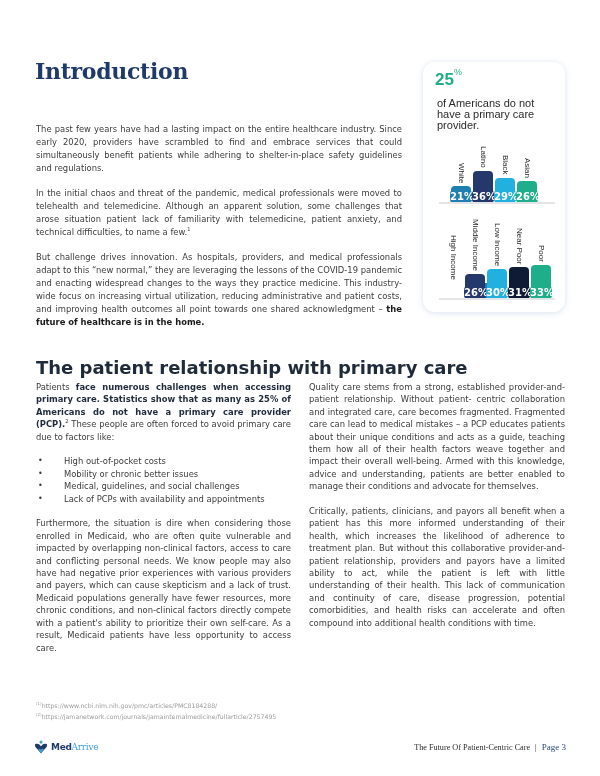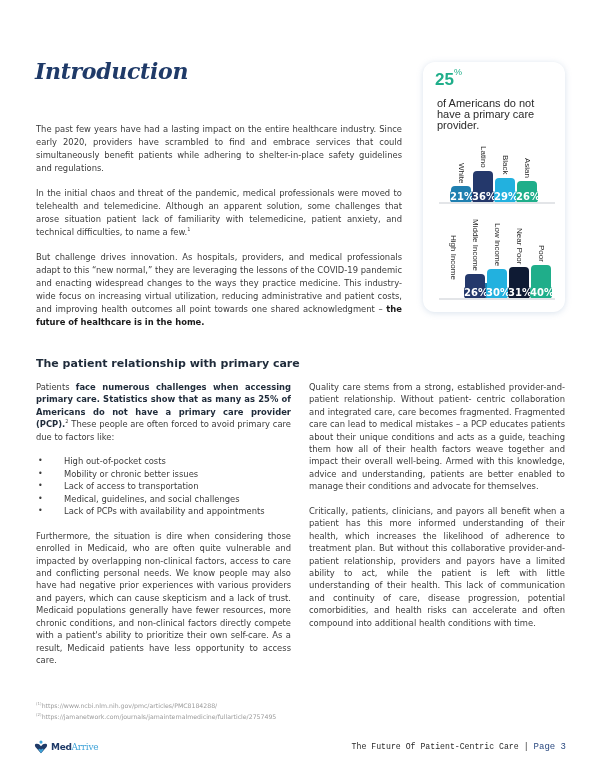--- a/index.html
+++ b/index.html
@@ -2,21 +2,21 @@
 <html><head>
 <meta charset="utf-8">
 <style>
   * { box-sizing: border-box; margin: 0; padding: 0; }
   html, body { width: 600px; height: 776px; background: #ffffff; overflow: hidden; }
   body { position: relative; font-family: "DejaVu Sans", sans-serif; color: #2f2f2f; }
 
   .title {
     position: absolute; left: 35px; top: 58px;
     font-family: "DejaVu Serif", serif; font-weight: bold; font-size: 22px;
-    color: #1f3a68; letter-spacing: -0.3px; font-style: italic;
+    color: #1f3a68; letter-spacing: -0.3px;
   }
 
   .intro {
     position: absolute; left: 36px; top: 123px; width: 366px;
     font-size: 8.4px; line-height: 12.9px; color: #3a3a3a; text-align: justify;
   }
   .intro p { margin-bottom: 12.6px; }
   .intro b { color: #1a1a1a; }
   sup { font-size: 5px; vertical-align: super; line-height: 0; }
 
@@ -46,21 +46,21 @@
   }
   .bar-label {
     position: absolute; font-size: 8px; color: #2a2a2a; white-space: nowrap;
     font-family: "Liberation Sans", sans-serif;
     transform-origin: left top; transform: rotate(90deg);
   }
   .baseline { position: absolute; height: 2px; background: #e3e5e8; }
 
   .section-title {
     position: absolute; left: 36px; top: 357px;
-    font-weight: bold; font-size: 11px; color: #1f2b3a; font-family: "DejaVu Sans", sans-serif;
+    font-weight: bold; font-size: 18px; color: #1f2b3a; font-family: "DejaVu Sans", sans-serif;
   }
 
   .col {
     position: absolute; top: 381px; width: 255px;
     font-size: 8.4px; line-height: 12.4px; color: #3a3a3a; text-align: justify;
   }
   .col-left { left: 36px; }
   .col-right { left: 309px; width: 256px; }
   .col p { margin-bottom: 12.4px; }
   .col b { color: #1f2b3a; }
@@ -75,21 +75,21 @@
 
   .logo {
     position: absolute; left: 34px; top: 740px; display: flex; align-items: center; gap: 3px;
   }
   .logo-mark { width: 14px; height: 14px; }
   .logo-text { font-size: 9px; font-family: "DejaVu Sans", sans-serif; color: #1f3a68; font-weight: bold; letter-spacing: -0.3px; }
   .logo-text span { color: #3fa3d8; font-weight: normal; font-family: "DejaVu Serif", serif; }
 
   .footer-right {
     position: absolute; right: 34px; top: 742px; font-size: 8.2px; color: #2a2a2a;
-    font-family: Liberation Mono, monospace;
+    font-family: Liberation Serif, serif;
   }
   .footer-right .sep { margin: 0 5px; }
   .footer-right .page { color: #2b4a80; font-size: 9px; }
 </style>
 </head>
 <body>
 
 <h1 class="title">Introduction</h1>
 
 <div class="intro">
@@ -133,35 +133,34 @@
       <div class="bar-label" style="left: 57px; top: 7px;">Middle Income</div>
       <div class="bar" style="left: 64px; height: 29px; background: rgb(34, 177, 223);">
         <div class="bar-val" style="background: rgb(34, 177, 223);">30%</div>
       </div>
       <div class="bar-label" style="left: 79px; top: 11px;">Low Income</div>
       <div class="bar" style="left: 86px; height: 31px; background: rgb(15, 27, 52);">
         <div class="bar-val" style="background: rgb(15, 27, 52);">31%</div>
       </div>
       <div class="bar-label" style="left: 101px; top: 16px;">Near Poor</div>
       <div class="bar" style="left: 108px; height: 33px; background: rgb(31, 174, 138);">
-        <div class="bar-val" style="background: rgb(31, 174, 138);">40%</div>
+        <div class="bar-val" style="background: rgb(31, 174, 138);">33%</div>
       </div>
       <div class="bar-label" style="left: 123px; top: 33px;">Poor</div>
     </div>
   <div class="baseline" style="left:16px; width:116px; top:236px;"></div>
 </div>
 
 <h2 class="section-title">The patient relationship with primary care</h2>
 
 <div class="col col-left">
   <p><span>Patients </span><b>face numerous challenges when accessing primary care. Statistics show that as many as 25% of Americans do not have a primary care provider (PCP).</b><sup>2</sup><span> These people are often forced to avoid primary care due to factors like:</span></p>
   <ul class="bullets">
     <li>High out-of-pocket costs</li>
     <li>Mobility or chronic better issues</li>
-    <li>Lack of access to transportation</li>
     <li>Medical, guidelines, and social challenges</li>
     <li>Lack of PCPs with availability and appointments</li>
   </ul>
   <p>Furthermore, the situation is dire when considering those enrolled in Medicaid, who are often quite vulnerable and impacted by overlapping non-clinical factors, access to care and conflicting personal needs. We know people may also have had negative prior experiences with various providers and payers, which can cause skepticism and a lack of trust. Medicaid populations generally have fewer resources, more chronic conditions, and non-clinical factors directly compete with a patient's ability to prioritize their own self-care. As a result, Medicaid patients have less opportunity to access care.</p>
 </div>
 
 <div class="col col-right">
   <p>Quality care stems from a strong, established provider-and-patient relationship. Without patient- centric collaboration and integrated care, care becomes fragmented. Fragmented care can lead to medical mistakes – a PCP educates patients about their unique conditions and acts as a guide, teaching them how all of their health factors weave together and impact their overall well-being. Armed with this knowledge, advice and understanding, patients are better enabled to manage their conditions and advocate for themselves.</p>
   <p>Critically, patients, clinicians, and payors all benefit when a patient has this more informed understanding of their health, which increases the likelihood of adherence to treatment plan. But without this collaborative provider-and-patient relationship, providers and payors have a limited ability to act, while the patient is left with little understanding of their health. This lack of communication and continuity of care, disease progression, potential comorbidities, and health risks can accelerate and often compound into additional health conditions with time.</p>
 </div>

